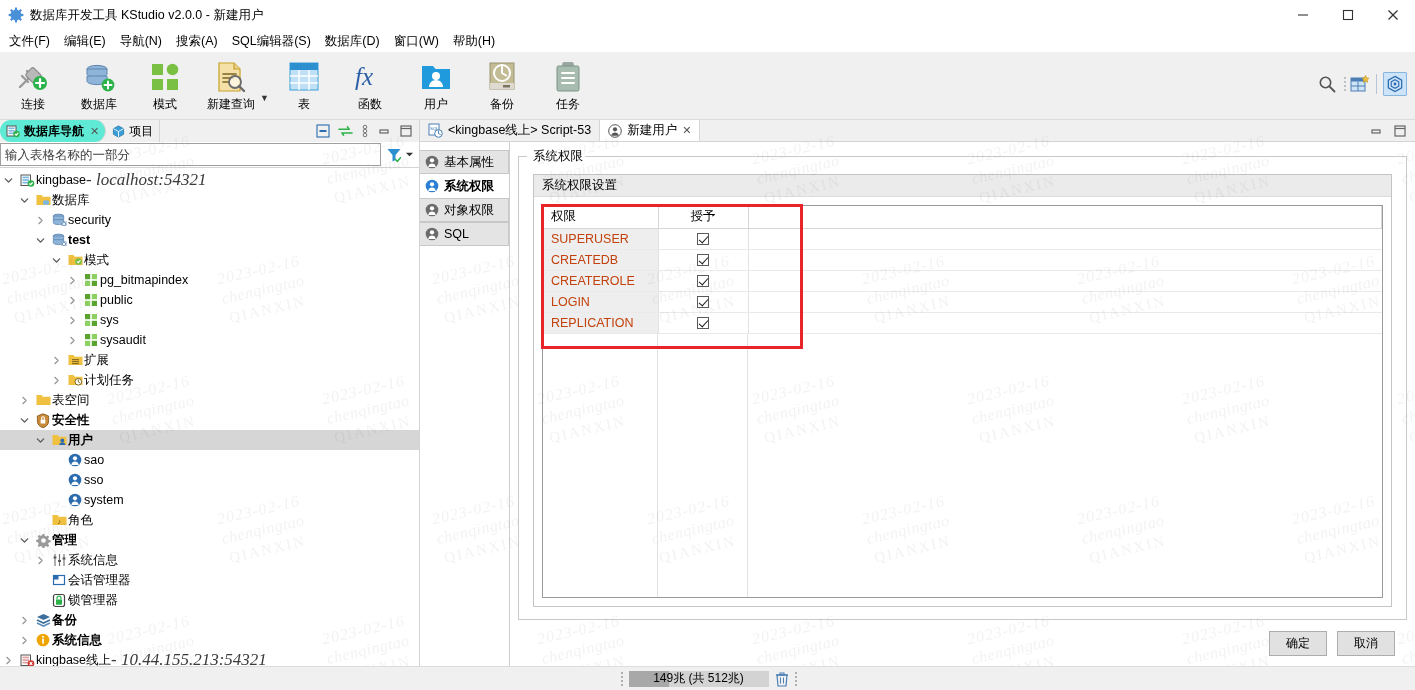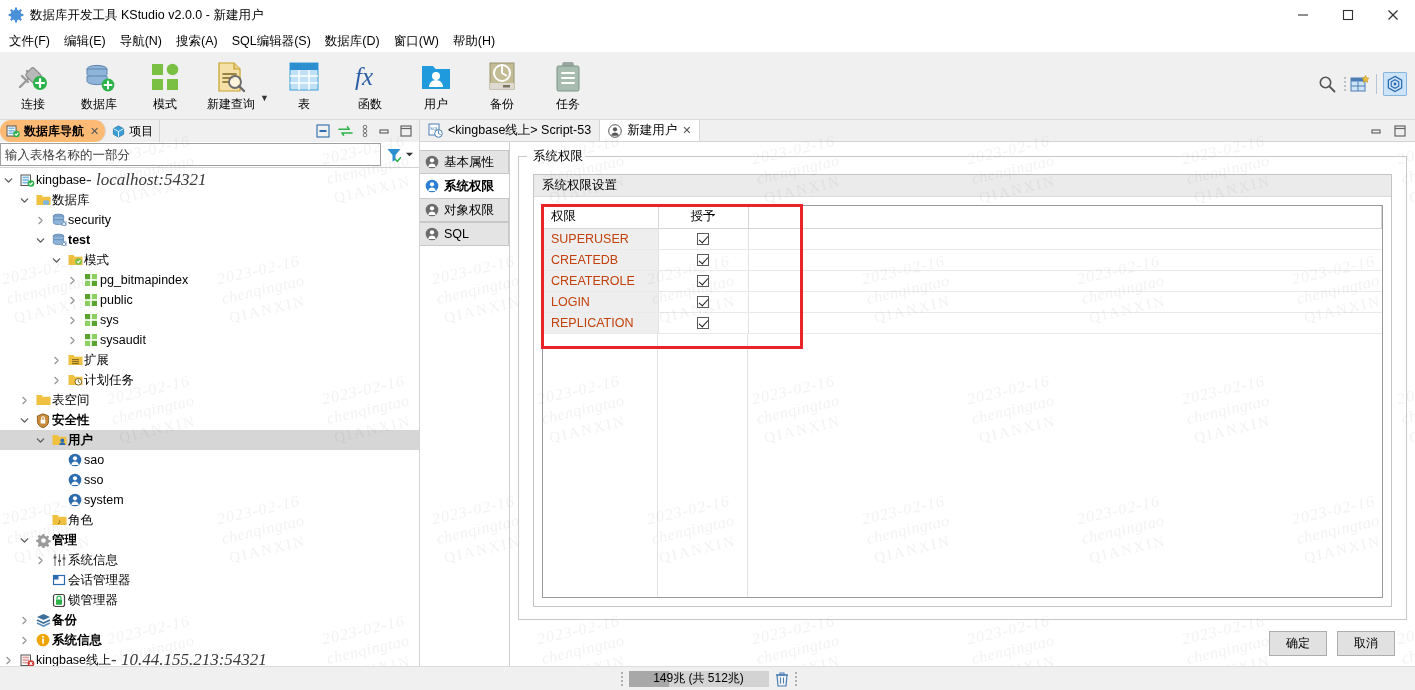--- a/index.html
+++ b/index.html
@@ -137,21 +137,21 @@
     height: 22px;
     display: flex; align-items: stretch;
     background: #f0f0f0;
   }
   .lp-tab {
     display: flex; align-items: center;
     padding: 0 6px; gap: 4px;
     font-size: 12px;
     border-right: 1px solid #d6d6d6;
   }
-  .lp-tab.active { background: #fdba74; font-weight: bold; border-radius: 11px; }
+  .lp-tab.active { background: #5eead4; font-weight: bold; border-radius: 11px; }
   .lp-tab .x { font-size: 11px; color: #555; margin-left: 2px; }
   .lp-tab-ctrls {
     margin-left: auto; display: flex; align-items: center;
     gap: 8px; padding-right: 6px;
   }
   .lp-filter {
     height: 26px;
     display: flex; align-items: stretch;
     border-bottom: 1px solid #d4d4d4;
     background: #fff;

